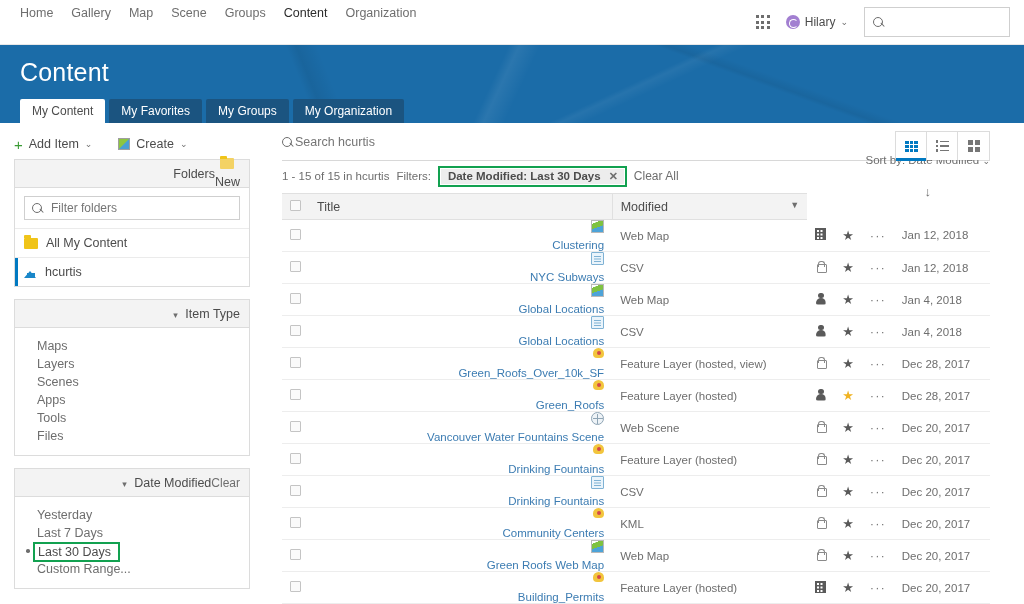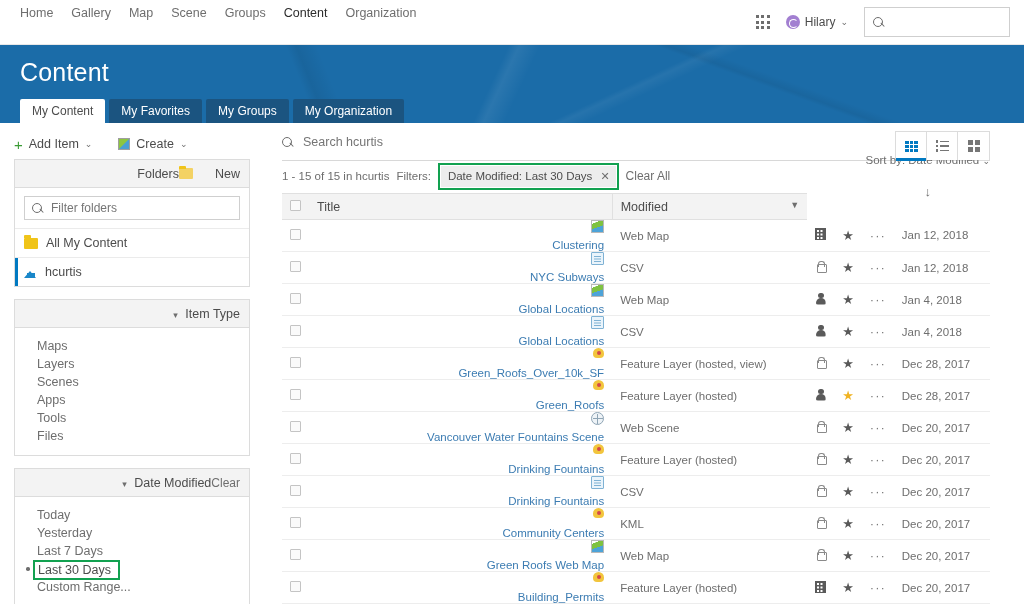--- a/index.html
+++ b/index.html
@@ -103,21 +103,21 @@
     width:12px; height:12px; position:relative; display:inline-block;
     background:linear-gradient(135deg,#8ec63f 0 48%, #4a9fd4 52% 100%);
     border:1px solid #9e9e9e;
   }
   .panel { border:1px solid #dcdcdc; background:#fff; margin-bottom:12px; }
   .panel-head {
     height:28px; background:#f3f3f3; border-bottom:1px solid #dcdcdc;
     display:flex; align-items:center; justify-content:flex-end;
     padding:0 9px; font-size:12.5px; color:#4c4c4c;
   }
-  .panel-head .new { display:flex; align-items:center; gap:22px; cursor:pointer; }
+  .panel-head .new { display:flex; align-items:center; gap:6px; cursor:pointer;flex-direction:column; }
   .folder-ico {
     width:14px; height:11px; background:#f0c419; position:relative; border-radius:1px;
     display:inline-block;
   }
   .folder-ico:before {
     content:""; position:absolute; left:0; top:-2.5px; width:7px; height:3px;
     background:#f0c419; border-radius:1px 1px 0 0;
   }
   .folder-ico.pale { background:#f3d264; }
   .filter-wrap { padding:8px 9px; }
@@ -165,21 +165,21 @@
   }
   .caret-sm { font-size:9px; color:#6e6e6e; margin-right:4px; }
   .clearlink { font-size:12px; color:#6e6e6e; cursor:pointer; }
 
   
   .rightcol { flex:1 1 auto; padding:0 16px 0 0; }
   .search-row {
     margin:8px 18px 0 18px; height:30px; border-bottom:1px solid #d8d8d8;
     display:flex; align-items:flex-start;
   }
-  .search-big { display:flex; align-items:center; gap:8px; flex:1 1 auto; padding-top:3px; }
+  .search-big { display:flex; align-items:center; flex:1 1 auto; padding-top:3px; }
   .search-big input {
     border:none; outline:none; font-size:12.5px; width:100%; background:transparent;
     font-family:"Liberation Sans", sans-serif; color:#4c4c4c;
   }
   .view-toggle { display:flex; border:1px solid #dcdcdc; height:30px; align-self:flex-start; }
   .vbtn {
     width:31px; height:28px; display:flex; align-items:center; justify-content:center;
     cursor:pointer; border-right:1px solid #dcdcdc; position:relative; background:#fff;
   }
   .vbtn:last-child { border-right:none; }
@@ -211,22 +211,22 @@
     grid-template-rows:repeat(2,5px); gap:2px;
   }
   .ico-grid i { background:#767676; }
 
   .meta-row {
     margin:0 18px; height:30px; display:flex; align-items:center;
     font-size:11.5px; color:#6e6e6e; gap:7px;
   }
   .chip-wrap { border:2px solid #12a150; padding:1px; }
   .chip {
-    background:#ededed; height:21px; display:flex; align-items:center;
-    padding:0 6px 0 7px; gap:8px; font-size:11.5px; color:#4c4c4c; cursor:pointer;
+    background:#ededed; height:15px; display:flex; align-items:center;
+    padding:0 6px 0 7px; gap:8px; font-size:11.5px; color:#4c4c4c; cursor:pointer;font-weight:bold;
   }
   .chip .x { font-size:11px; color:#6e6e6e; }
   .meta-right { margin-left:auto; display:flex; align-items:center; gap:18px;flex-direction:column; }
   .sortlink { cursor:pointer; font-size:11.5px; color:#6e6e6e; }
   .dirarrow { cursor:pointer; font-size:13px; color:#6e6e6e; }
 
   
   table.items { margin:2px 18px 0 18px; border-collapse:collapse; width:calc(100% - 36px); }
   table.items thead th {
     background:#f3f3f3; height:26px; border-top:1px solid #e0e0e0;
@@ -424,21 +424,20 @@
 
     <div class="panel">
       <div class="panel-head">
         <span>
           <span class="caret-sm">▾</span>
           <span>Date Modified</span>
         </span>
         <span class="clearlink">Clear</span>
       </div>
       <div class="facet-list">
-        <div class="facet-item">Today</div>
         <div class="facet-item">Yesterday</div>
         <div class="facet-item">Last 7 Days</div>
         <div class="facet-item selected">
           <span class="bullet"></span>
           <span class="boxed">Last 30 Days</span>
         </div>
         <div class="facet-item">Custom Range...</div>
       </div>
     </div>
   </div>

